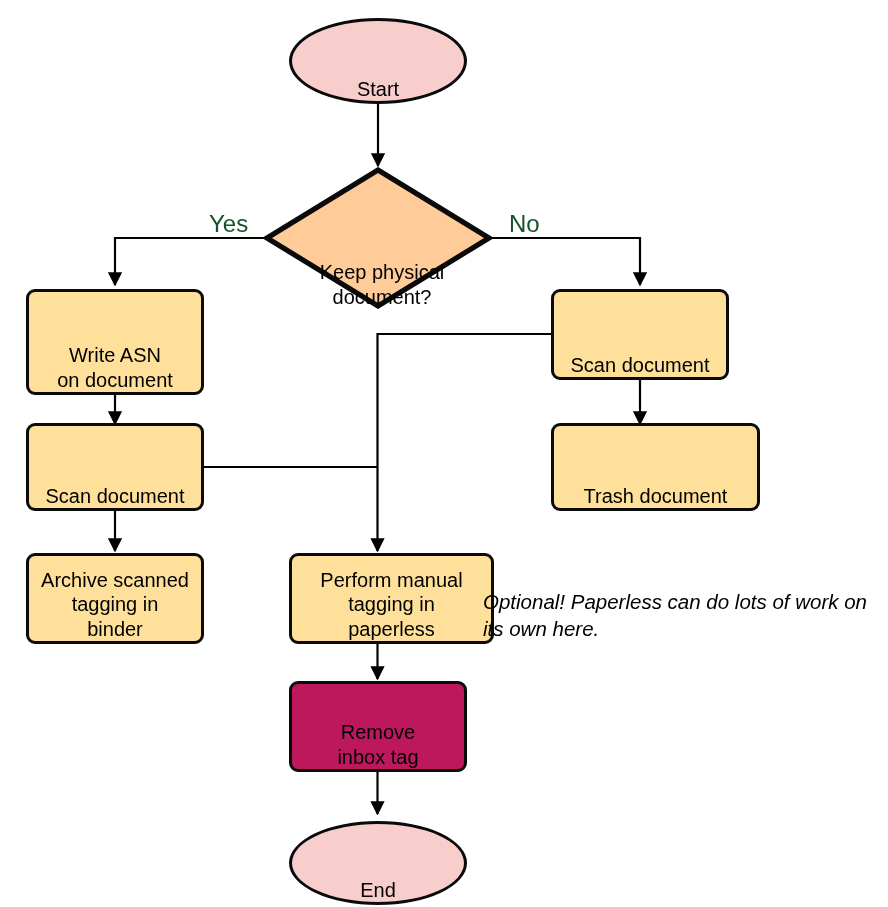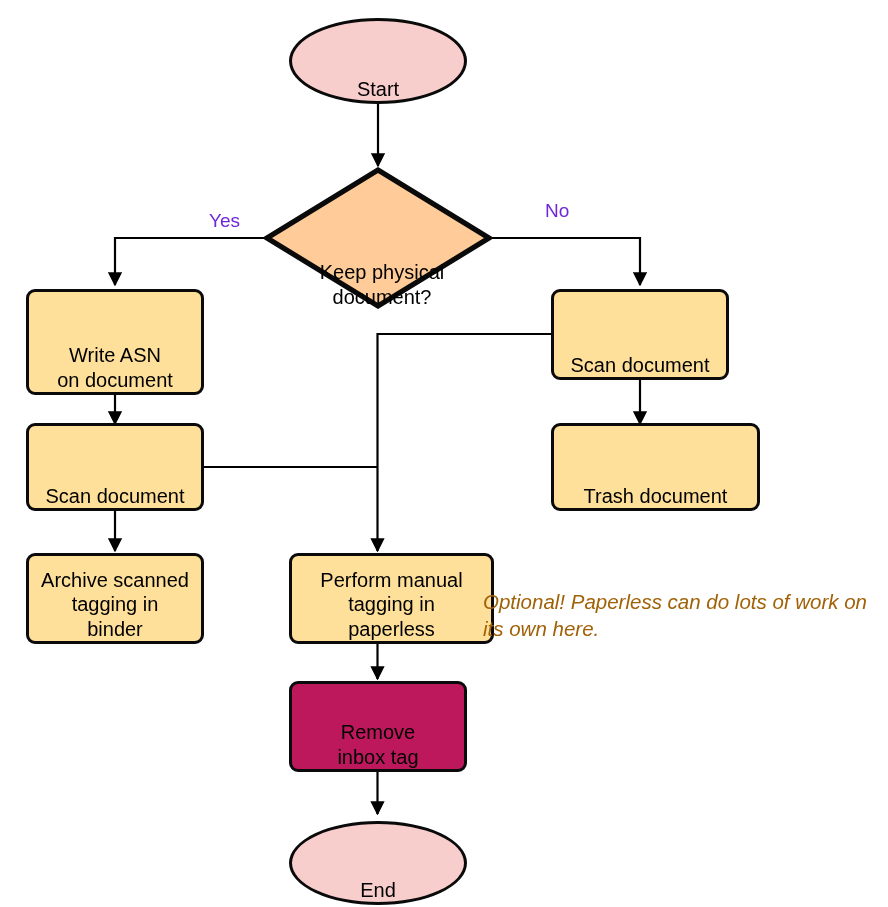--- a/index.html
+++ b/index.html
@@ -63,31 +63,31 @@
     position: relative;
     z-index: 2;
     font-size: 20px;
     line-height: 1.22;
     text-align: center;
     white-space: pre-line;
     margin-left: 8px;
   }
   .edge-label {
     position: absolute;
-    font-size: 19px;
-    color: #6d28d9;
+    font-size: 24px;
+    color: #14532d;
     z-index: 3;
     white-space: nowrap;
   }
   .annotation {
     position: absolute;
     font-style: italic;
     font-size: 20.5px;
     line-height: 1.3;
-    color: #a16207;
+    color: #000000;
     z-index: 3;
   }
 </style>
 </head>
 <body>
 
 <div id="flow-root">
 
   <svg id="edge-layer" viewBox="0 0 888 907" xmlns="http://www.w3.org/2000/svg">
     <defs>
@@ -123,21 +123,21 @@
 
   <div class="node decision-wrap" style="left:264px; top:167px; width:228px; height:142px;">
     <svg class="diamond-shape" viewBox="0 0 228 142" preserveAspectRatio="none" xmlns="http://www.w3.org/2000/svg">
       <polygon points="114,3 225,71 114,139 3,71" fill="#ffcc99" stroke="#0a0a0a" stroke-width="5.2" stroke-linejoin="miter"></polygon>
     </svg>
     <span class="decision-label">Keep physical
 document?</span>
   </div>
 
   <span class="edge-label" style="left:209px; top:210px;">Yes</span>
-  <span class="edge-label" style="left:509px; top:200px;margin-left:36px;">No</span>
+  <span class="edge-label" style="left:509px; top:210px;">No</span>
 
   <div class="node process" style="left:26px; top:289px; width:178px; height:106px; background:#ffe09a;">
     <span>Write ASN
 on document</span>
   </div>
 
   <div class="node process" style="left:26px; top:423px; width:178px; height:88px; background:#ffe09a;">
     <span>Scan document</span>
   </div>
 

